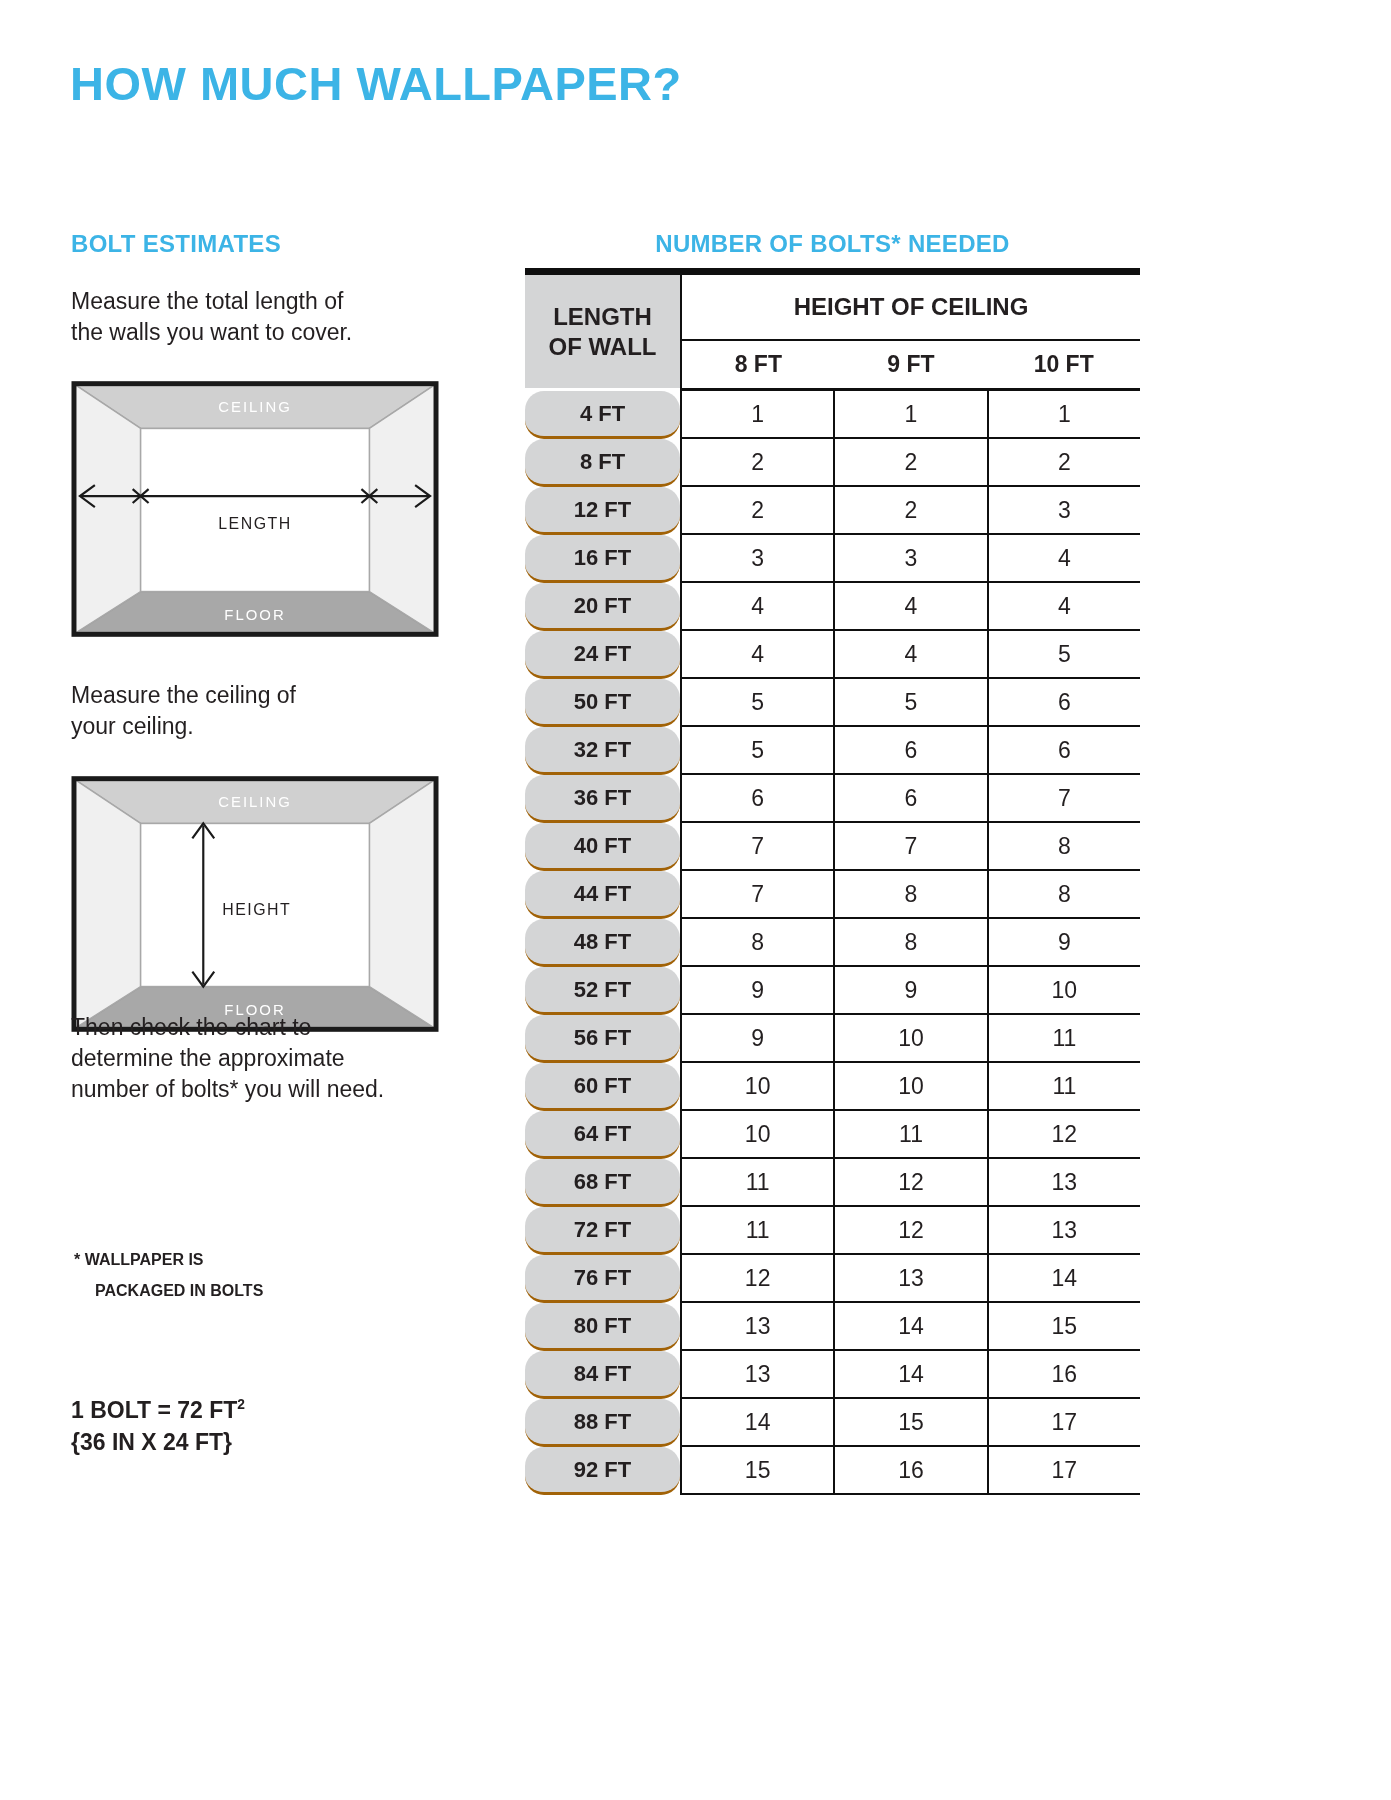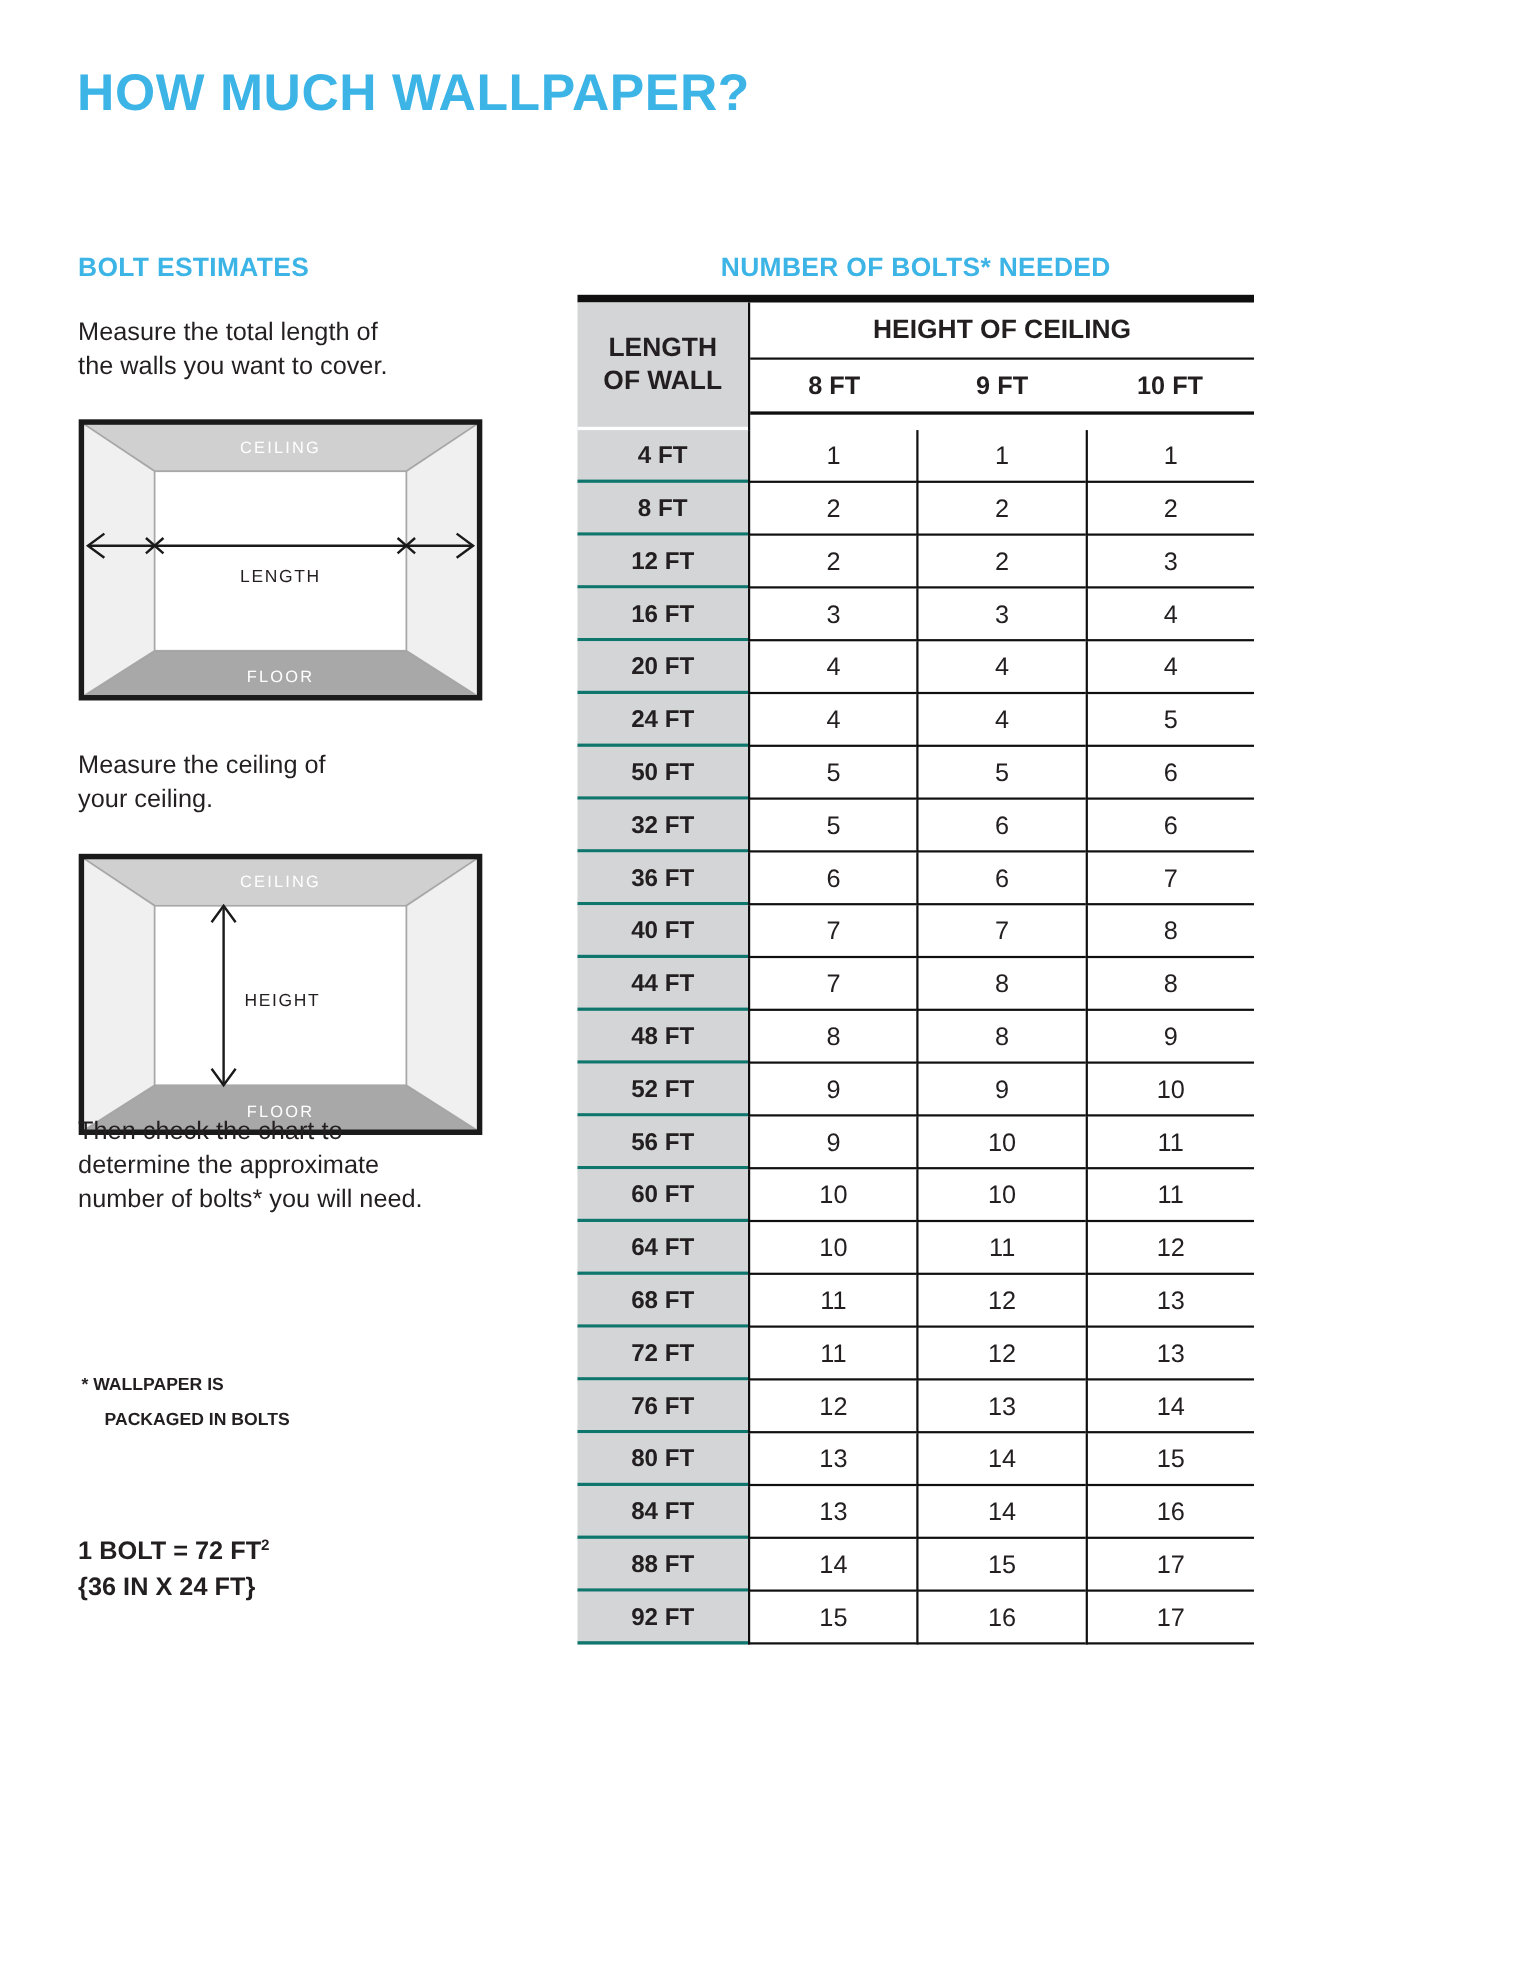--- a/index.html
+++ b/index.html
@@ -38,35 +38,36 @@
   .bolts-table { position:absolute; left:525px; top:268px; width:615px; }
   .topbar { height:7px; background:#0f0f0f; }
   .thead { display:grid; grid-template-columns:155px 1fr; }
   .th-left {
     background:#d4d5d6; height:116px; border-bottom:3px solid #ffffff;
     display:flex; flex-direction:column; justify-content:center; align-items:center;
     font-weight:bold; font-size:24px; line-height:30px;
   }
   .th-right { display:flex; flex-direction:column; border-left:2px solid #0f0f0f; }
   .th-group {
-    height:52px; border-bottom:2px solid #0f0f0f;
+    height:66px; border-bottom:2px solid #0f0f0f;
     display:flex; align-items:center; justify-content:center;
     font-weight:bold; font-size:24px;
   }
   .th-sub {
     height:50px; border-bottom:3px solid #0f0f0f;
     display:grid; grid-template-columns:repeat(3,1fr);
   }
   .th-sub-cell { display:flex; align-items:center; justify-content:center; font-weight:bold; font-size:23px; }
 
   .trow { display:grid; grid-template-columns:155px 1fr 1fr 1fr; height:48px; }
   .tlabel {
     background:#d4d5d6; font-weight:bold; font-size:22px;
     display:flex; align-items:center; justify-content:center;
-    border-bottom:3px solid #0f766e;
+    border-bottom:3px solid #a16207;
+    border-radius:19px;
   }
   .tcell {
     font-size:23px;
     display:flex; align-items:center; justify-content:center;
     border-left:2px solid #0f0f0f; border-bottom:2px solid #0f0f0f;
   }
 </style>
 </head>
 <body>
 

